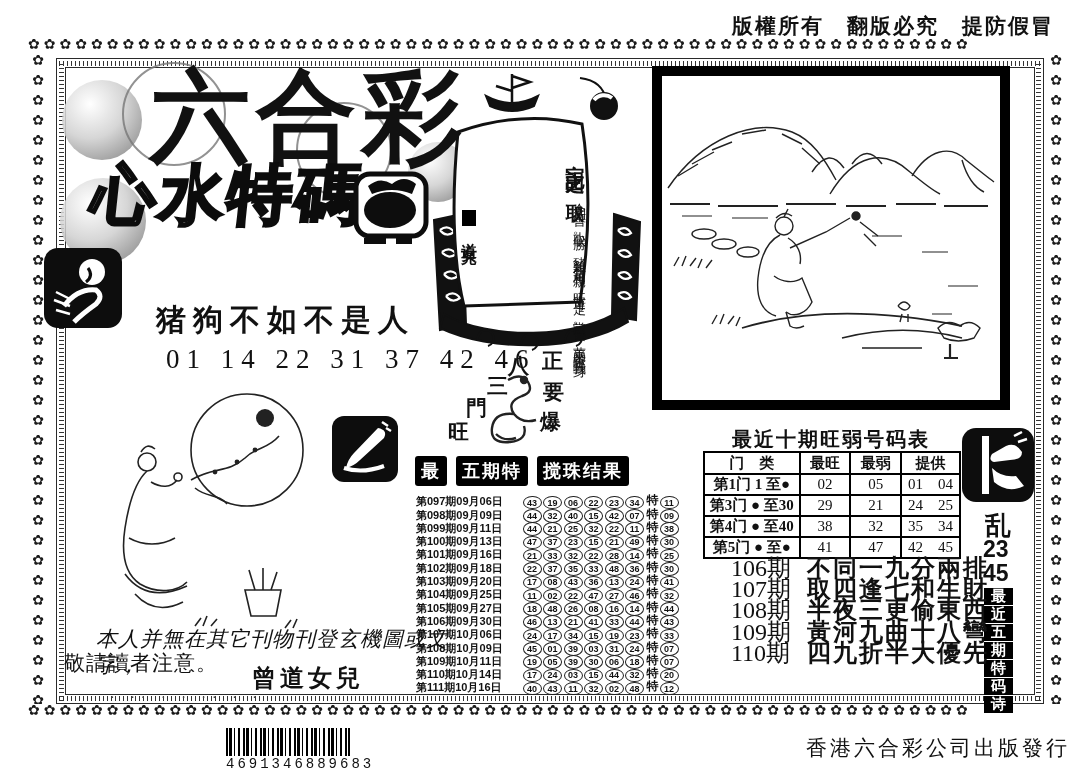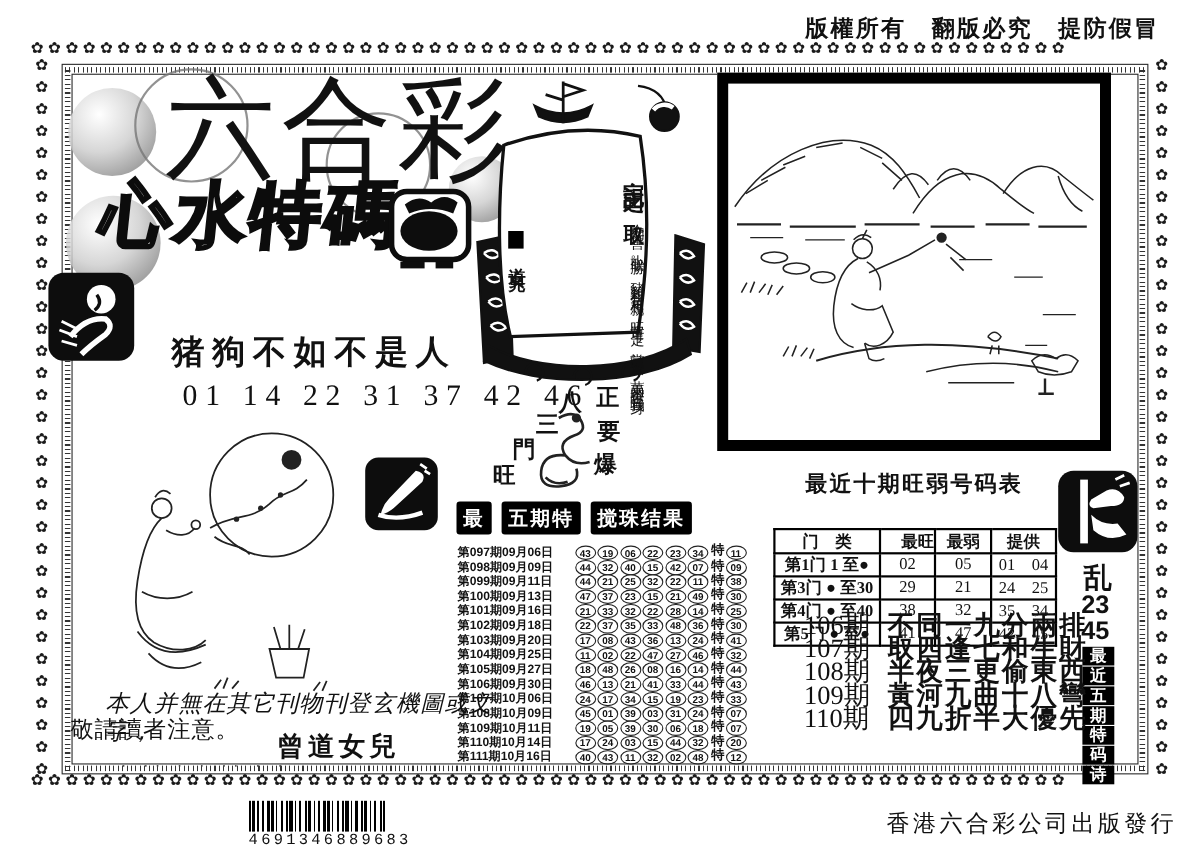--- a/index.html
+++ b/index.html
@@ -14,21 +14,21 @@
   
   .tick-frame{border:1px solid #2a2a2a;}
   .tick-frame .inner{position:absolute;inset:8px;border:1px solid #2a2a2a;}
   .tick-h{position:absolute;left:2px;right:2px;height:5px;
           background:repeating-linear-gradient(90deg,#333 0 1px,transparent 1px 4px);}
   .tick-v{position:absolute;top:2px;bottom:2px;width:5px;
           background:repeating-linear-gradient(0deg,#333 0 1px,transparent 1px 4px);}
   
   .ball{border-radius:50%;background:radial-gradient(circle at 35% 30%,#fff 0%,#cfcfcf 45%,#8d8d8d 80%,#6f6f6f 100%);opacity:.85;}
   .ring{border-radius:50%;border:2px solid #777;opacity:.8;}
-  .main-title{font-size:100px;font-weight:400;letter-spacing:6px;line-height:1;
+  .main-title{font-size:100px;font-weight:700;letter-spacing:6px;line-height:1;
               font-family:"Liberation Serif","DejaVu Serif",serif;}
   .sub-title{font-size:64px;font-weight:900;letter-spacing:4px;line-height:1;color:#fff;
              -webkit-text-stroke:3px #0c0c0c;transform:skewX(-6deg);}
   .slogan{font-size:30px;font-weight:700;letter-spacing:7px;}
   .lucky-nums{font-size:27px;letter-spacing:7px;font-family:Liberation Serif, serif;}
   .disclaimer{font-size:21px;letter-spacing:1px;line-height:26px;}
   .signature{font-size:24px;letter-spacing:4px;font-weight:700;}
   .dotline{color:#444;font-size:14px;letter-spacing:6px;}
   
   .blackicon{background:#0d0d0d;border-radius:14px;}
@@ -48,21 +48,21 @@
   .res-row{display:flex;align-items:flex-end;height:13.3px;white-space:nowrap;}
   .res-label{font-family:"Liberation Sans","DejaVu Sans",sans-serif;font-size:11px;
              font-weight:700;width:114px;letter-spacing:0;}
   .ballnum{display:inline-flex;justify-content:center;align-items:center;
            width:17px;height:11.5px;border:1px solid #222;border-radius:50%;
            font-family:"Liberation Sans",sans-serif;font-size:9px;font-weight:700;
            margin-right:1.5px;flex:none;}
   .te{font-size:12px;font-weight:700;margin:0 1px;}
   
   .hw-title{font-size:20px;font-weight:700;letter-spacing:2px;text-align:center;}
-  table.hw{border-collapse:collapse;border:2px solid #000;margin-top:29px;}
+  table.hw{border-collapse:collapse;border:2px solid #000;}
   table.hw th,table.hw td{border:2px solid #000;text-align:center;padding:0;}
   table.hw th{font-size:15px;font-weight:700;height:20px;}
   table.hw td{font-size:15px;height:16px;font-family:"Liberation Serif",serif;}
   td.gate{font-size:11px;font-weight:700;text-align:left;padding-left:2px;
           font-family:"Liberation Sans",sans-serif;}
   
   .mark-char{font-size:26px;font-weight:900;}
   .mark-num{font-size:23px;font-weight:700;font-family:"Liberation Sans",sans-serif;}
   .vbox{width:29px;height:17px;background:#000;color:#fff;font-size:15px;font-weight:700;
         display:flex;align-items:center;justify-content:center;margin-bottom:1px;}
@@ -425,21 +425,21 @@
     <path d="M276,252 q10,-10 22,-2 q10,-8 20,2 l-6,10 q-16,6 -30,0 Z"></path>
     <path d="M288,268 l0,14 M282,282 h14" stroke-width="2.2"></path>
   </svg>
 </div>
 
 <div class="abs hw-title" style="left:700px;top:426px;width:262px;">最近十期旺弱号码表</div>
 <table class="hw abs" style="left:703px;top:451px;width:258px;">
   <thead>
       <tr>
     <th style="width:96px;">门　类</th>
-    <th style="width:50px;text-align:right;">最旺</th>
+    <th style="width:50px;">最旺</th>
     <th style="width:50px;">最弱</th>
     <th style="width:58px;">提供</th>
   </tr>
     </thead>
   <tbody>
       <tr>
         <td class="gate">第1门 1 至●</td>
         <td>02</td>
         <td>05</td>
         <td>01　04</td>

